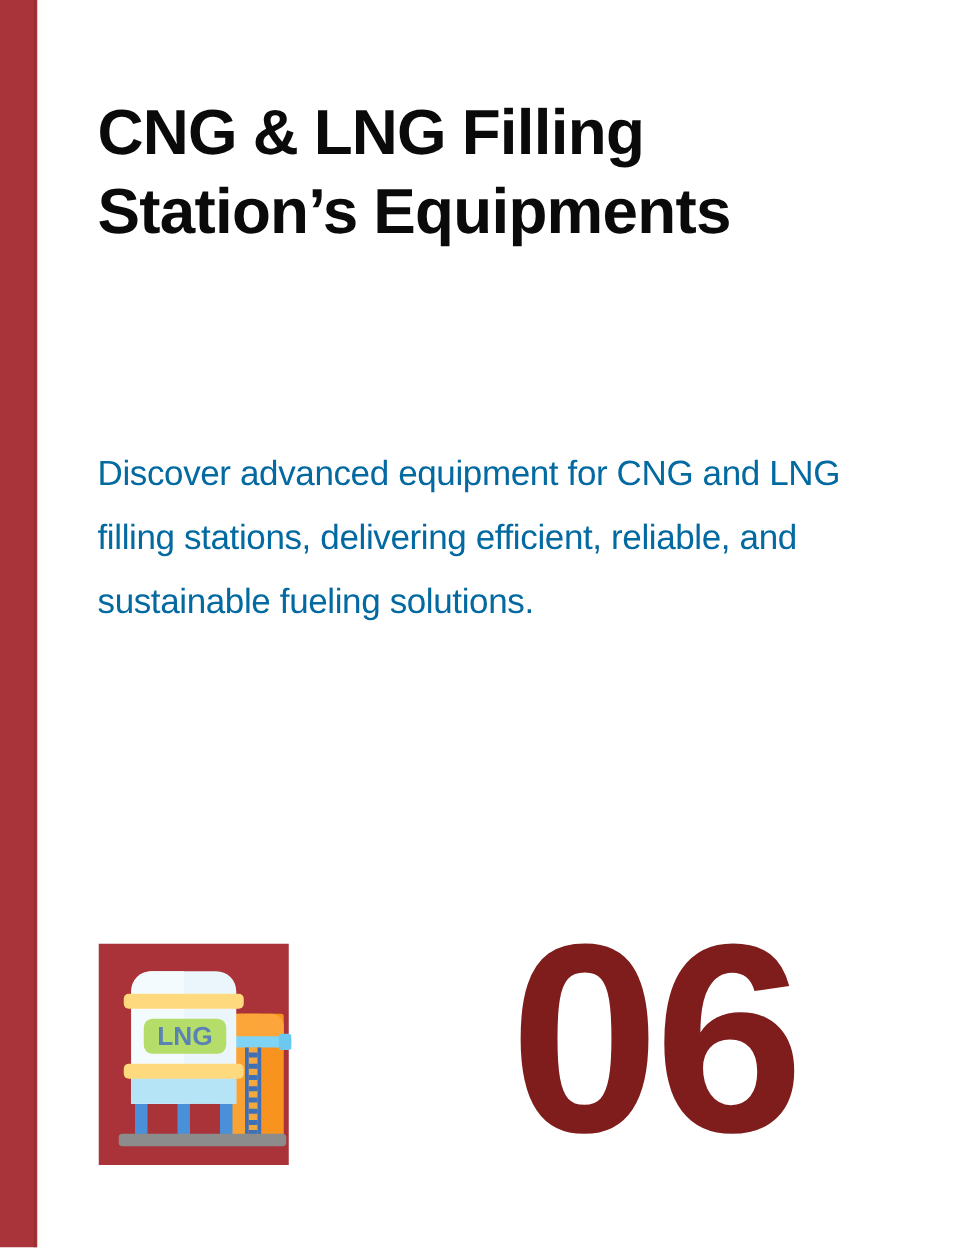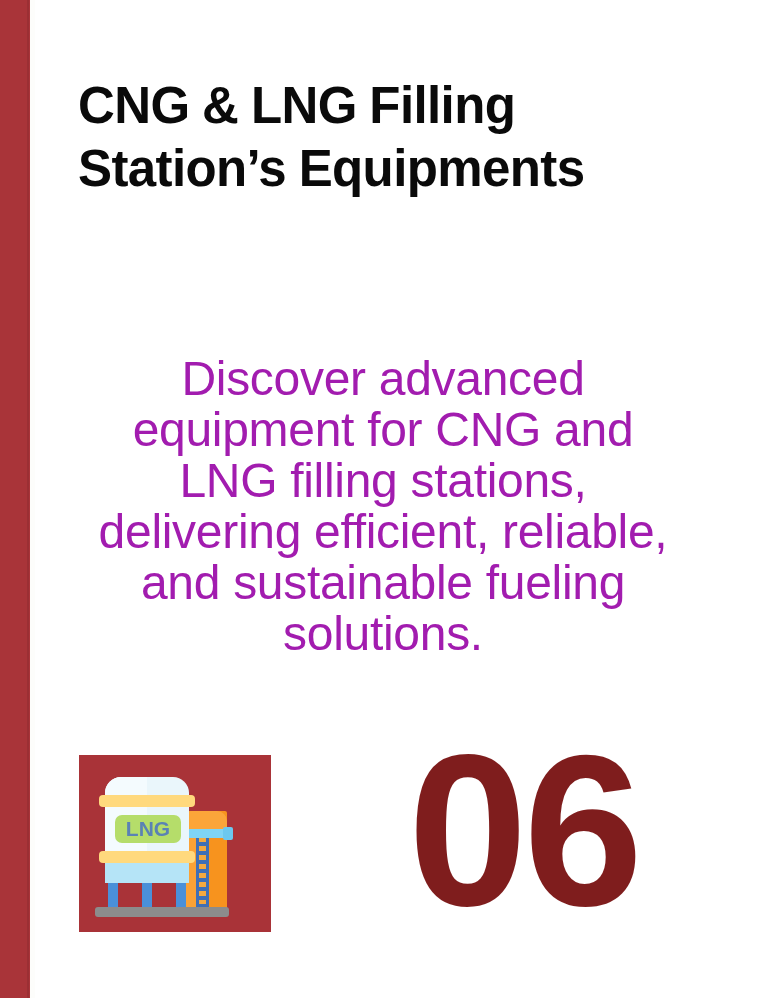--- a/index.html
+++ b/index.html
@@ -75,42 +75,41 @@
   }
 
   .subtitle {
     position: absolute;
     left: 0;
     top: 341px;
     width: 610px;
     margin: 0;
     font-family: "Liberation Sans", sans-serif;
     font-weight: 400;
-    font-size: 48px;
+    font-size: 28px;
     line-height: 51px;
     letter-spacing: -0.3px;
-    color: #a21caf;
-    text-align: center;
+    color: #0369a1;
   }
 
   
   .bottom-row {
     position: absolute;
     left: 0;
     top: 712px;
     width: 620px;
     height: 220px;
   }
 
   
   .icon-tile {
     position: absolute;
     left: 1px;
     top: 31px;
-    width: 192px;
+    width: 152px;
     height: 177px;
     background: #a93338;
   }
   .icon-art {
     position: absolute;
     left: 0;
     top: 0;
     width: 166px;
     height: 177px;
   }

